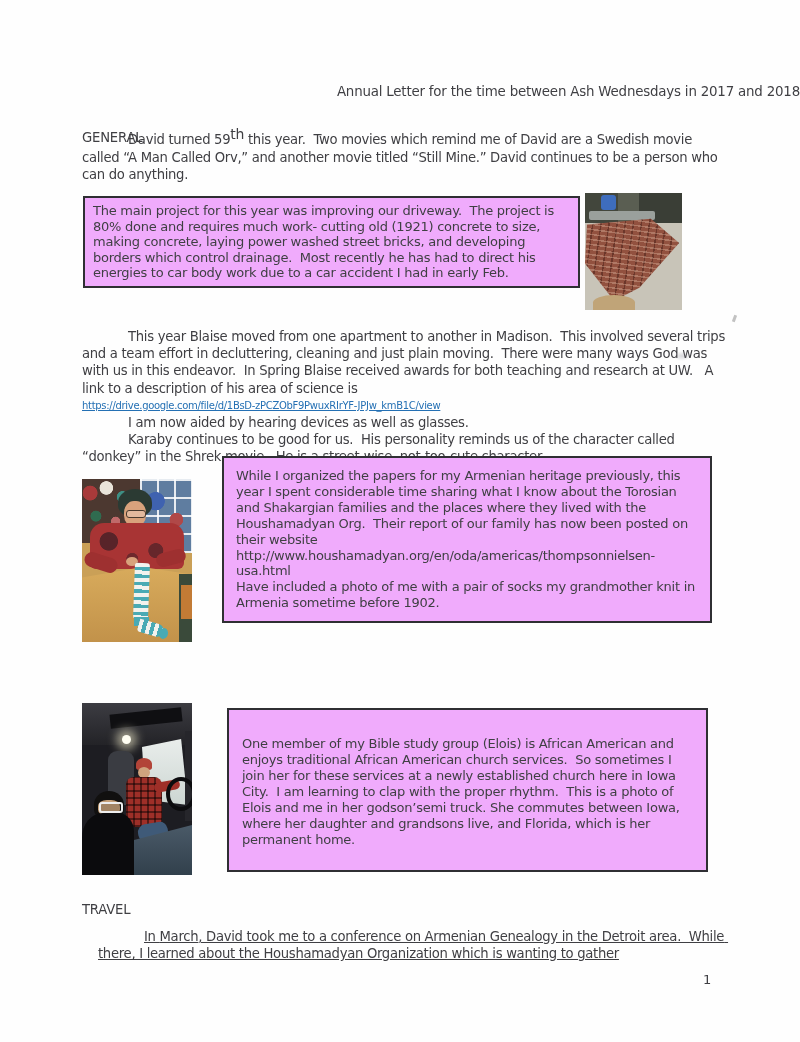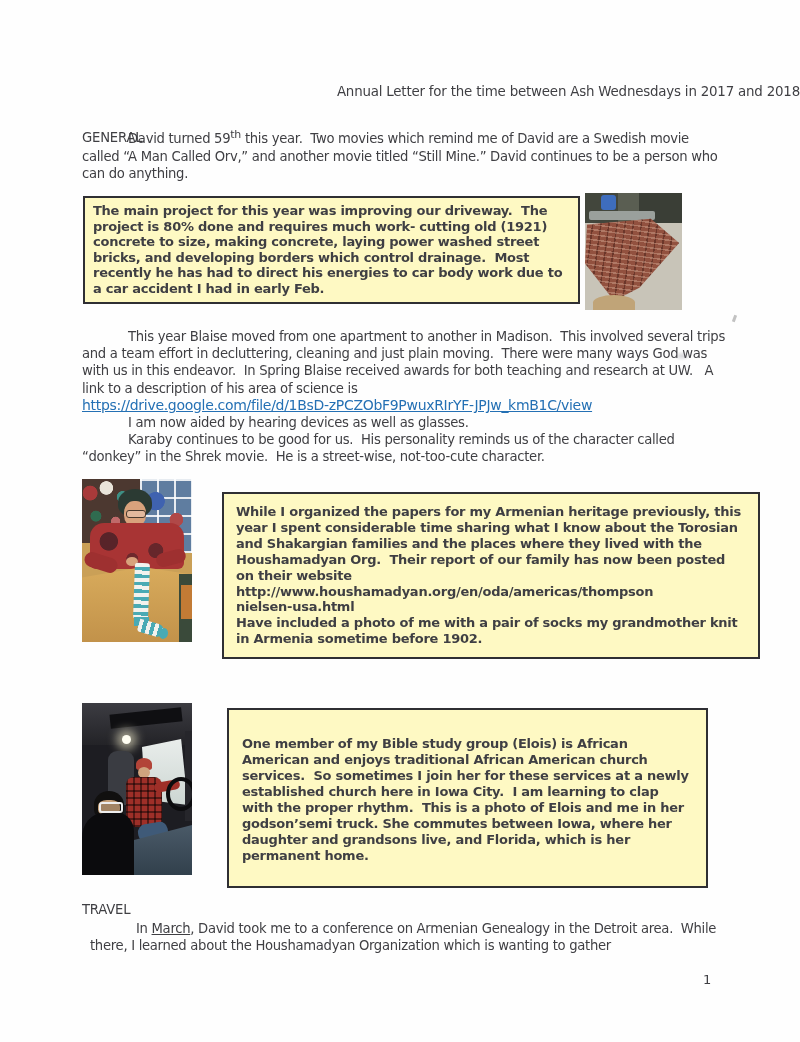--- a/index.html
+++ b/index.html
@@ -12,32 +12,32 @@
     font-size:13.4px; letter-spacing:-0.2px;
   }
   .heading { position:absolute; left:82px; font-size:13.2px; letter-spacing:-0.2px; }
   .para {
     position:absolute; left:82px; font-size:13.2px; line-height:17.2px;
     letter-spacing:-0.3px; white-space:pre-wrap;
   }
   .indent { text-indent:46px; }
   .flow { position:absolute; left:82px; }
   .flow p { margin:0; font-size:13.2px; line-height:17.2px; letter-spacing:-0.3px; white-space:pre-wrap; }
-  .drive-link { display:block; color:#2470b4; text-decoration:underline; font-size:14px; line-height:17.2px; letter-spacing:-0.3px; word-break:break-all; }
+  .drive-link { display:block; color:#2470b4; text-decoration:underline; font-size:10px; line-height:17.2px; letter-spacing:-0.3px; word-break:break-all; }
   .boxed {
     position:absolute; border:2px solid #2f2f33; box-sizing:border-box;
-    font-size:13px; letter-spacing:-0.25px; white-space:pre-wrap; background:#fef9c3;font-weight:bold;
+    font-size:13px; letter-spacing:-0.25px; white-space:pre-wrap; background:#f0abfc;
   }
   .box1 { left:83px; top:196px; width:497px; line-height:15.6px; padding:5px 8px; }
-  .box2 { left:222px; top:492px; width:538px; min-height:167px; line-height:15.9px; padding:10px 12px; }
+  .box2 { left:222px; top:456px; width:490px; min-height:167px; line-height:15.9px; padding:10px 12px; }
   .box2 .url-line { display:block; max-width:420px; word-break:break-all; }
   .box3 { left:227px; top:708px; width:481px; min-height:164px; line-height:16px; padding:26px 13px 22px 13px; }
   .page-number { position:absolute; left:703px; top:972px; font-size:13px; }
   .u { text-decoration:underline; }
-  sup { font-size:11px; }
+  sup { font-size:14px; }
 
   
   .photo1 { position:absolute; left:585px; top:193px; width:97px; height:117px; background:#c8c4b8; overflow:hidden; }
   .p1-top { position:absolute; left:0; top:0; width:100%; height:30px;
     background:linear-gradient(90deg,#42463c 0%,#42463c 34%,#5a5e52 34%,#5a5e52 56%,#3a3e36 56%,#3a3e36 100%); }
   .p1-barrel { position:absolute; left:16px; top:2px; width:15px; height:15px; background:#3e6dbd; border-radius:3px; }
   .p1-plank { position:absolute; left:4px; top:18px; width:66px; height:9px; background:#9aa09c; border-radius:2px; }
   .p1-bricks { position:absolute; left:0; top:24px; width:100%; height:93px; background-color:#92513f;
     background-image:
       repeating-linear-gradient(8deg, rgba(255,224,200,0.28) 0 1.5px, rgba(0,0,0,0) 1.5px 5px),
@@ -180,20 +180,20 @@
     <div class="p3-front-head"></div>
     <div class="p3-front-face"></div>
     <div class="p3-front-glasses"></div>
     <div class="p3-front-body"></div>
   </div>
 
   <div class="boxed box3">One member of my Bible study group (Elois) is African American and enjoys traditional African American church services.  So sometimes I join her for these services at a newly established church here in Iowa City.  I am learning to clap with the proper rhythm.  This is a photo of Elois and me in her godson’semi truck. She commutes between Iowa, where her daughter and grandsons live, and Florida, which is her permanent home.</div>
 
   <div class="heading" style="top:902px;">TRAVEL</div>
 
-  <p class="para indent" style="top:912px; width:650px; margin:8px;"><span>In </span><span class="u">March</span><span>, David took me to a conference on Armenian Genealogy in the Detroit area.  While there, I learned about the Houshamadyan Organization which is wanting to gather</span></p>
+  <p class="para indent" style="top:912px; width:650px; margin:16px;text-decoration:underline;"><span>In </span><span class="u">March</span><span>, David took me to a conference on Armenian Genealogy in the Detroit area.  While there, I learned about the Houshamadyan Organization which is wanting to gather</span></p>
 
   <div class="page-number">1</div>
 
   <div class="artifact-smudge"></div>
   <div class="artifact-tick"></div>
 
 </div>
 
 </body></html>

